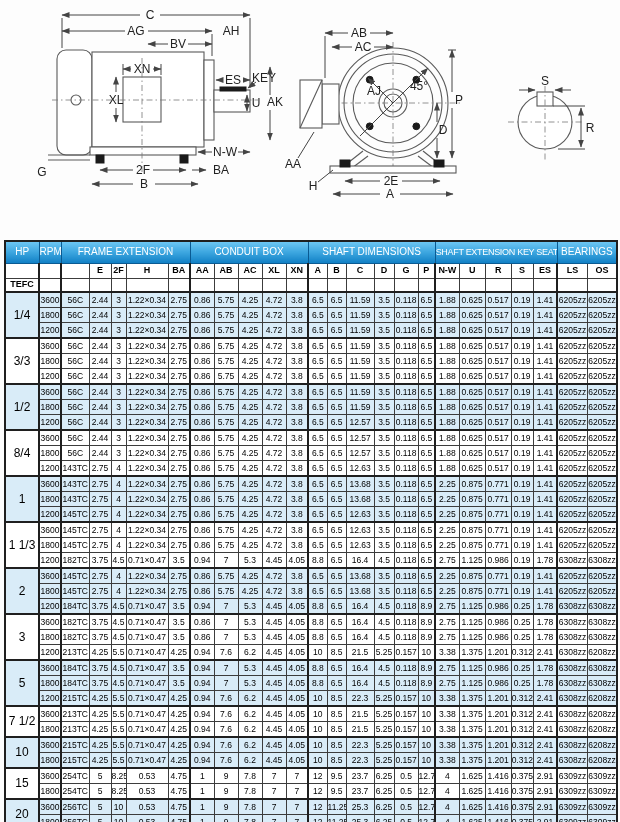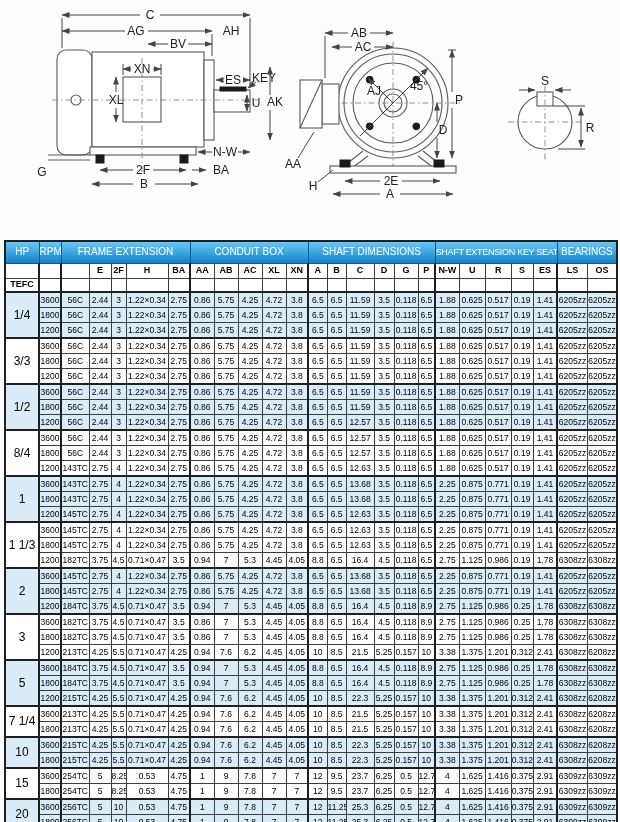--- a/index.html
+++ b/index.html
@@ -997,21 +997,21 @@
         <td class="band ">10</td>
         <td class="band bl">3.38</td>
         <td class="band ">1.375</td>
         <td class="band ">1.201</td>
         <td class="band ">0.312</td>
         <td class="band ">2.41</td>
         <td class="band bl">6308zz</td>
         <td class="band ">6208zz</td>
       </tr>
       <tr class="gt">
-        <td class="hp" rowspan="2">7 1/4</td>
+        <td class="hp" rowspan="2">7 1/2</td>
         <td class="bl">3600</td>
         <td class="bl">213TC</td>
         <td>4.25</td>
         <td>5.5</td>
         <td>0.71×0.47</td>
         <td>4.25</td>
         <td class="bl">0.94</td>
         <td>7.6</td>
         <td>6.2</td>
         <td>4.45</td>

